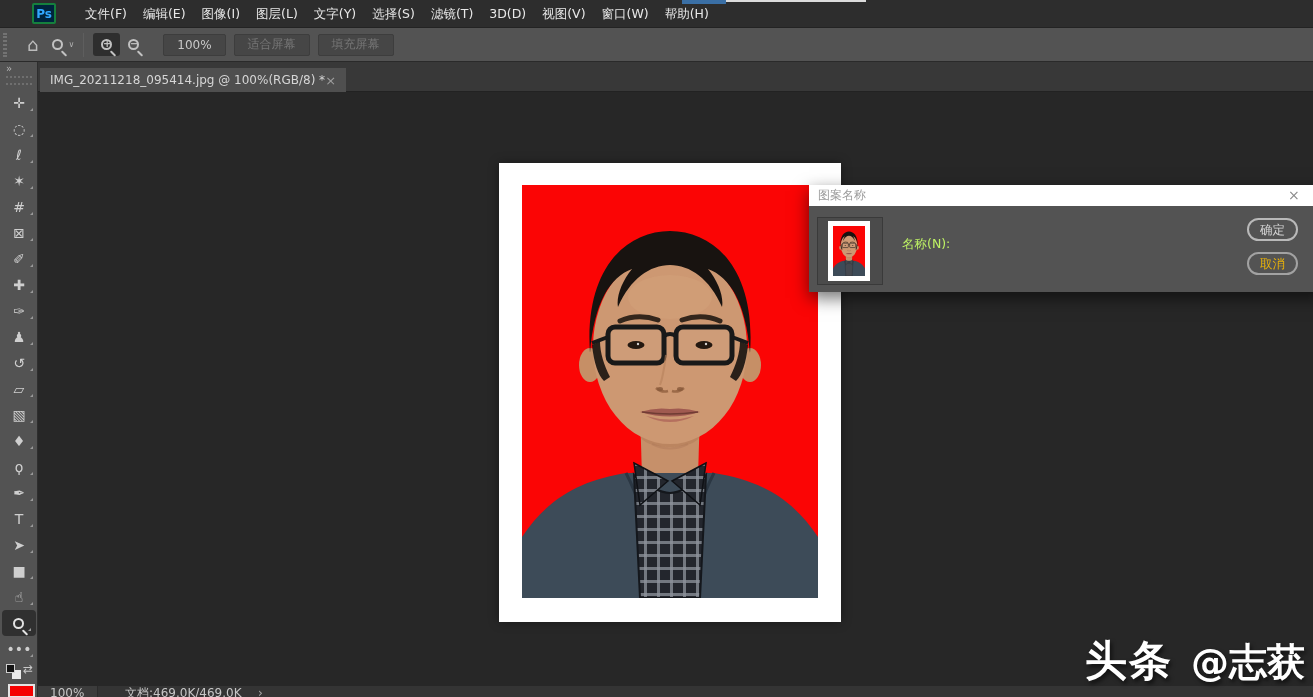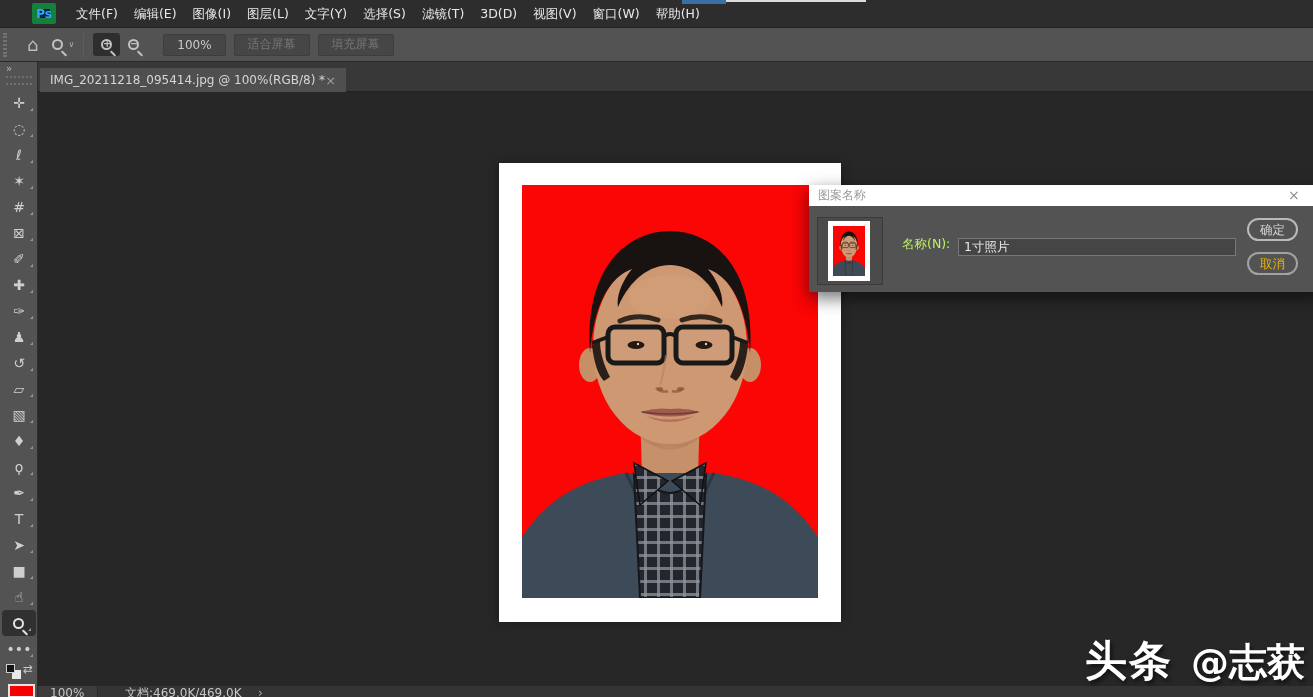--- a/index.html
+++ b/index.html
@@ -3,24 +3,24 @@
 <meta charset="utf-8">
 <style>
   * { margin:0; padding:0; box-sizing:border-box; }
   html,body { width:1313px; height:697px; overflow:hidden; background:#272727;
               font-family:"DejaVu Sans", sans-serif; }
   .screen { position:relative; width:1313px; height:697px; overflow:hidden; background:#272727; }
 
   
   .menubar { position:absolute; left:0; top:0; width:100%; height:27px; background:#2d2d2d;
              display:flex; align-items:center; z-index:10; }
-  .ps-logo { margin-left:32px; width:24px; height:21px; background:#00243d; border:6px solid #15803d;
+  .ps-logo { margin-left:32px; width:24px; height:21px; background:#00243d; border:2px solid #15803d;
              border-radius:2px; color:#31a8ff; font-size:12px; font-weight:bold;
              display:flex; align-items:center; justify-content:center; }
-  .menu-items { display:flex; margin-left:12px;justify-content:space-between; }
+  .menu-items { display:flex; margin-left:21px;justify-content:space-between; }
   .menu-item { padding:0 8px; font-size:12.5px; color:#e8e8e8; line-height:27px; white-space:nowrap; cursor:default; }
   .artifact-blue  { position:absolute; left:682px; top:0; width:44px; height:4px; background:#3a6fa5; z-index:12; }
   .artifact-white { position:absolute; left:726px; top:0; width:140px; height:2px; background:#dcdcdc; z-index:12; }
 
   
   .optionsbar { position:absolute; left:0; top:27px; width:100%; height:35px; background:#535353;
                 border-top:1px solid #232323; border-bottom:1px solid #2a2a2a;
                 display:flex; align-items:center; z-index:10; }
   .grip-v { width:4px; height:24px; margin-left:3px; border-left:2px dotted #737373; border-right:2px dotted #737373; }
   .home-icon { font-size:18px; color:#bcbcbc; margin-left:20px; line-height:18px; }
@@ -354,21 +354,20 @@
     </div>
     <div class="dialog-body">
       <div class="thumb-box">
         <div class="thumb-frame">
           <svg width="32" height="50" viewBox="0 0 296 413" preserveAspectRatio="none">
             <use href="#portrait-sym" width="296" height="413"></use>
           </svg>
         </div>
       </div>
       <span class="dlg-label">名称(N):</span>
-      <input class="dlg-input" type="text" value="1寸照片" style="">
       <button class="dlg-btn ok">确定</button>
       <button class="dlg-btn cancel">取消</button>
     </div>
   </div>
 
   <div class="watermark">
     <span class="wm-brand">头条</span>
     <span class="wm-handle">@志获</span>
   </div>
 

